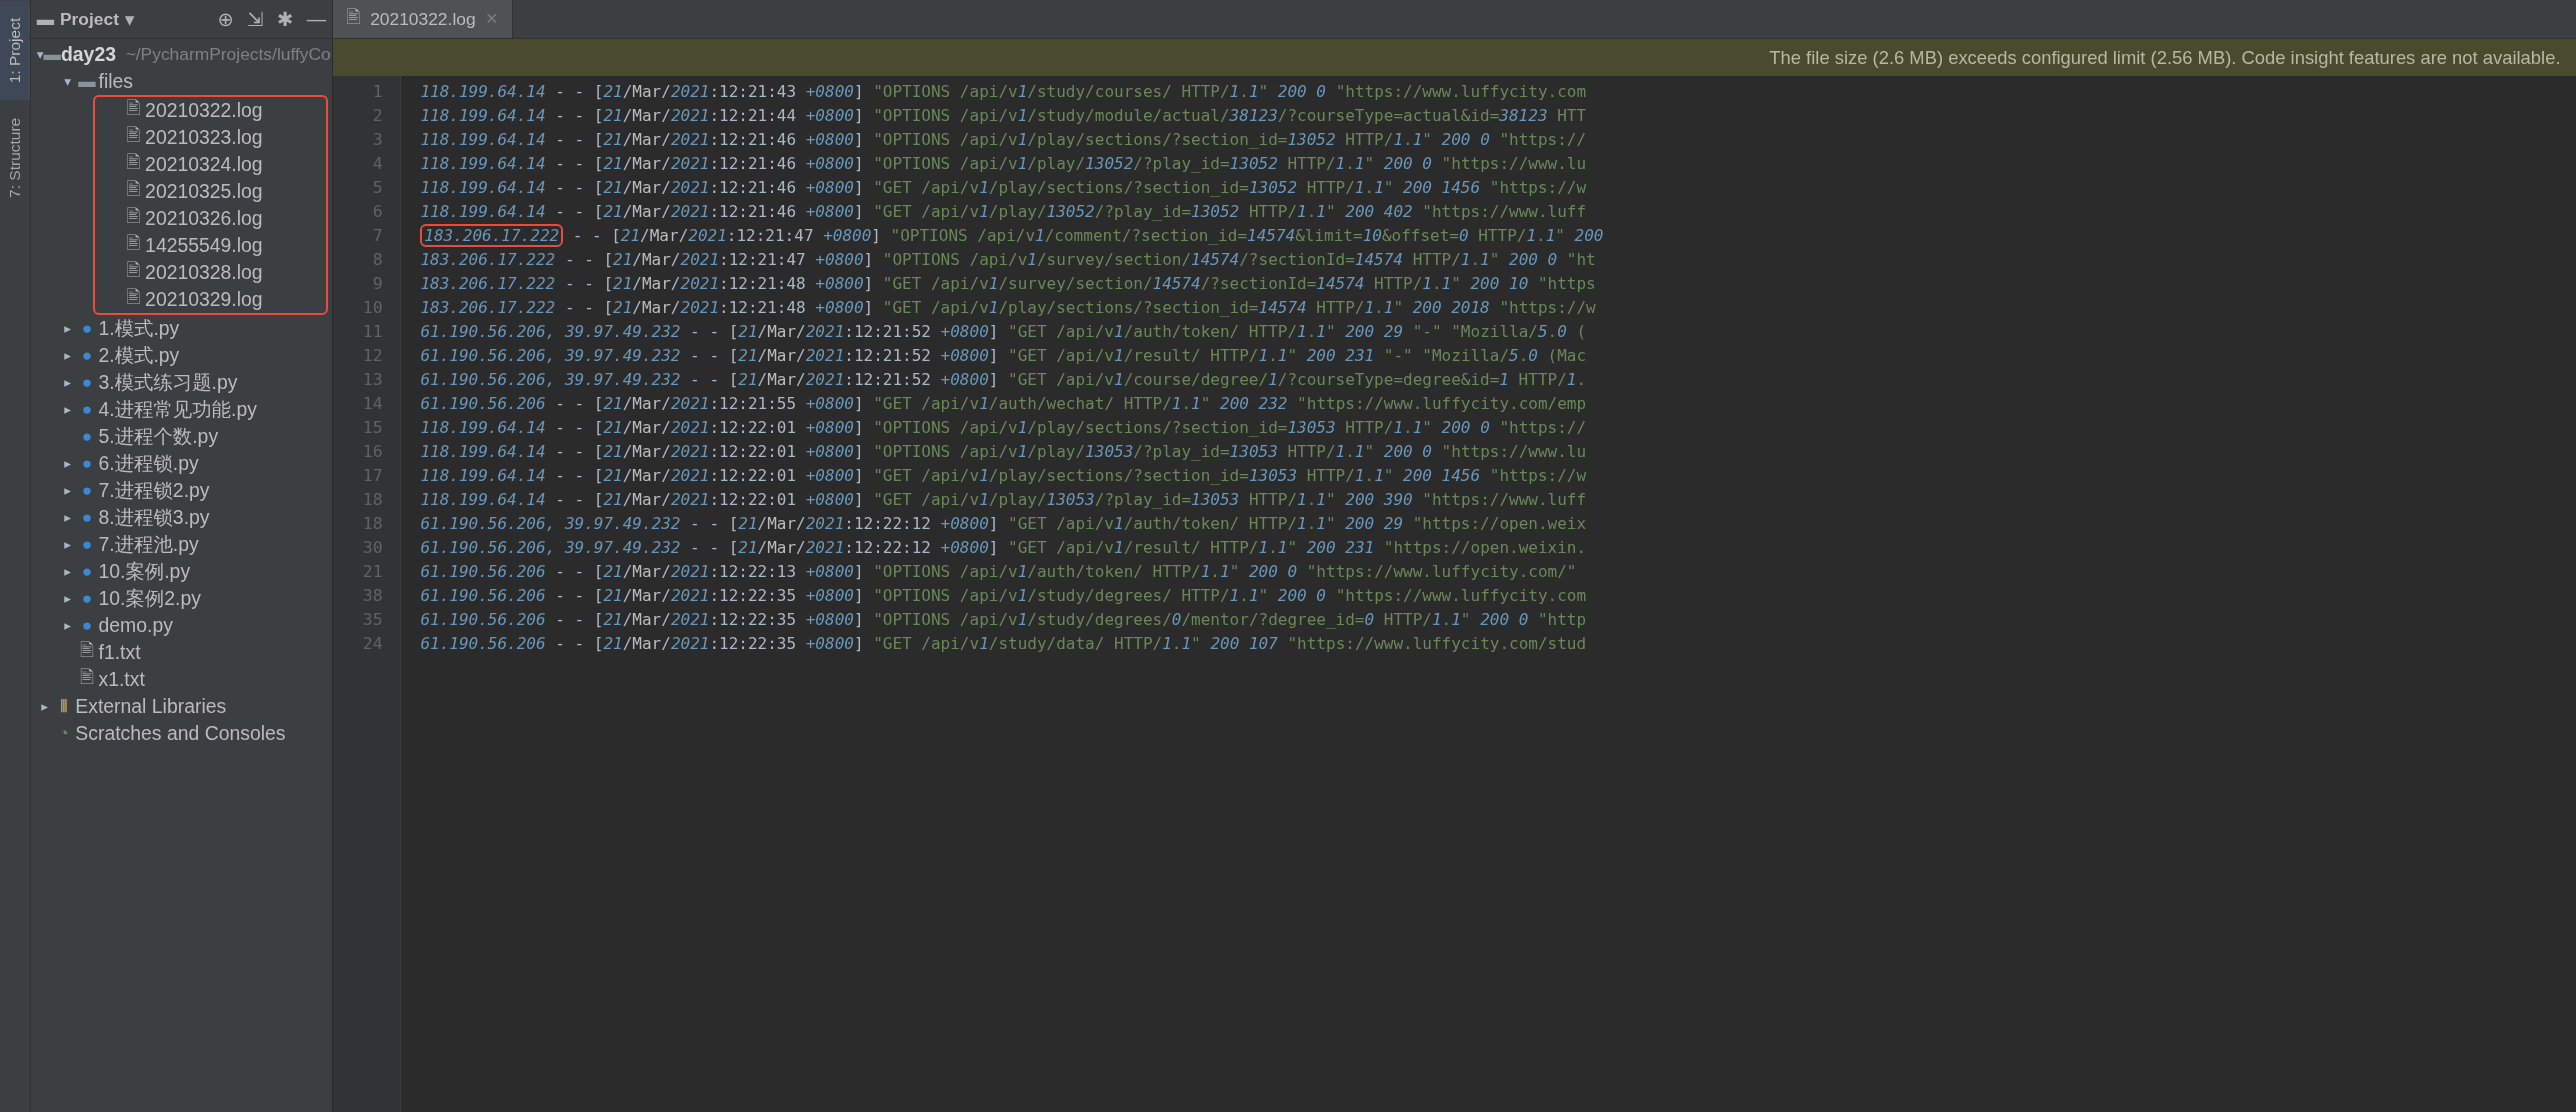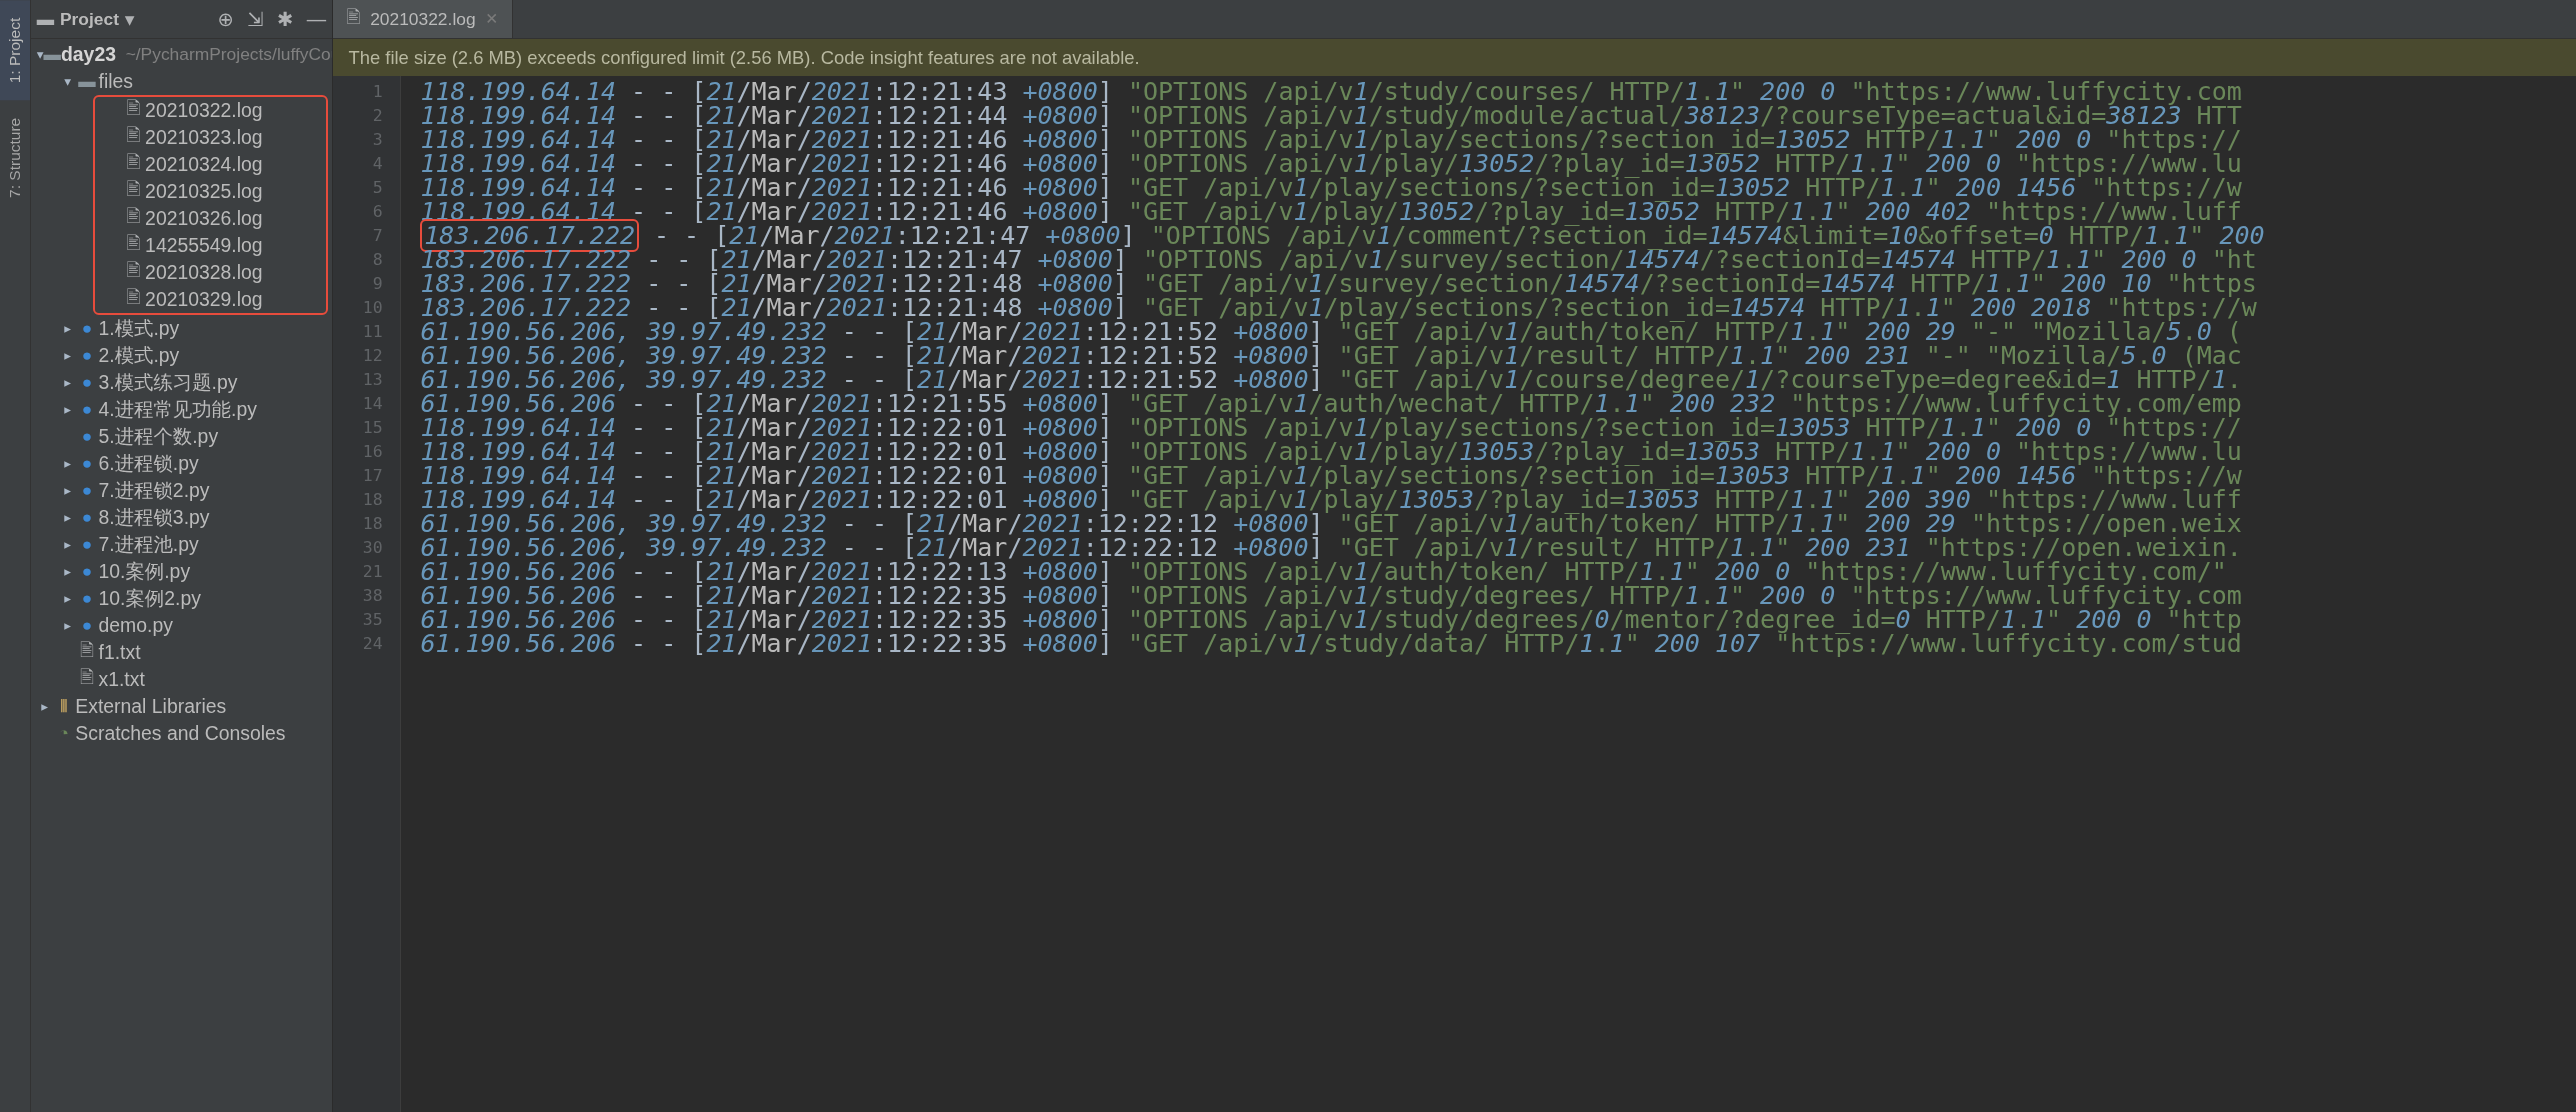--- a/index.html
+++ b/index.html
@@ -101,20 +101,21 @@
   font-family: "Segoe UI", sans-serif;
   font-size: 17.4px;
 }
 .tab-close { color: #7a7a7a; font-size: 15.5px; }
 .notice-bar {
   background: #4a4a2f;
   color: #b8b8a0;
   padding: 7.7px 15.5px;
   font-family: "Segoe UI", sans-serif;
   font-size: 18.4px;
+  text-align: right;
 }
 .log-body { display: flex; flex: 1; overflow: hidden; }
 .gutter {
   width: 68px;
   background: #313335;
   border-right: 1px solid #3d3d3d;
   padding-top: 3.9px;
 }
 .gutter-line {
   height: 24px;
@@ -122,21 +123,21 @@
   padding-right: 17.4px;
   color: #606366;
   font-size: 16.5px;
   line-height: 24px;
 }
 .code {
   flex: 1;
   padding: 3.9px 0 0 19.4px;
   overflow: hidden;
   white-space: pre;
-  font-size: 25px;
+  font-size: 16px;
 }
 .code-line { height: 24px; line-height: 24px; }
 .num { color: #6897bb; font-style: italic; }
 .sl { color: #a9b7c6; }
 .mon { color: #bbbbbb; font-style: normal; }
 .str { color: #6a8759; }
 .hlbox { border: 2.9px solid #e74c3c; border-radius: 5.8px; padding: 0 1.9px; }
 </style>
 </head>
 <body>

